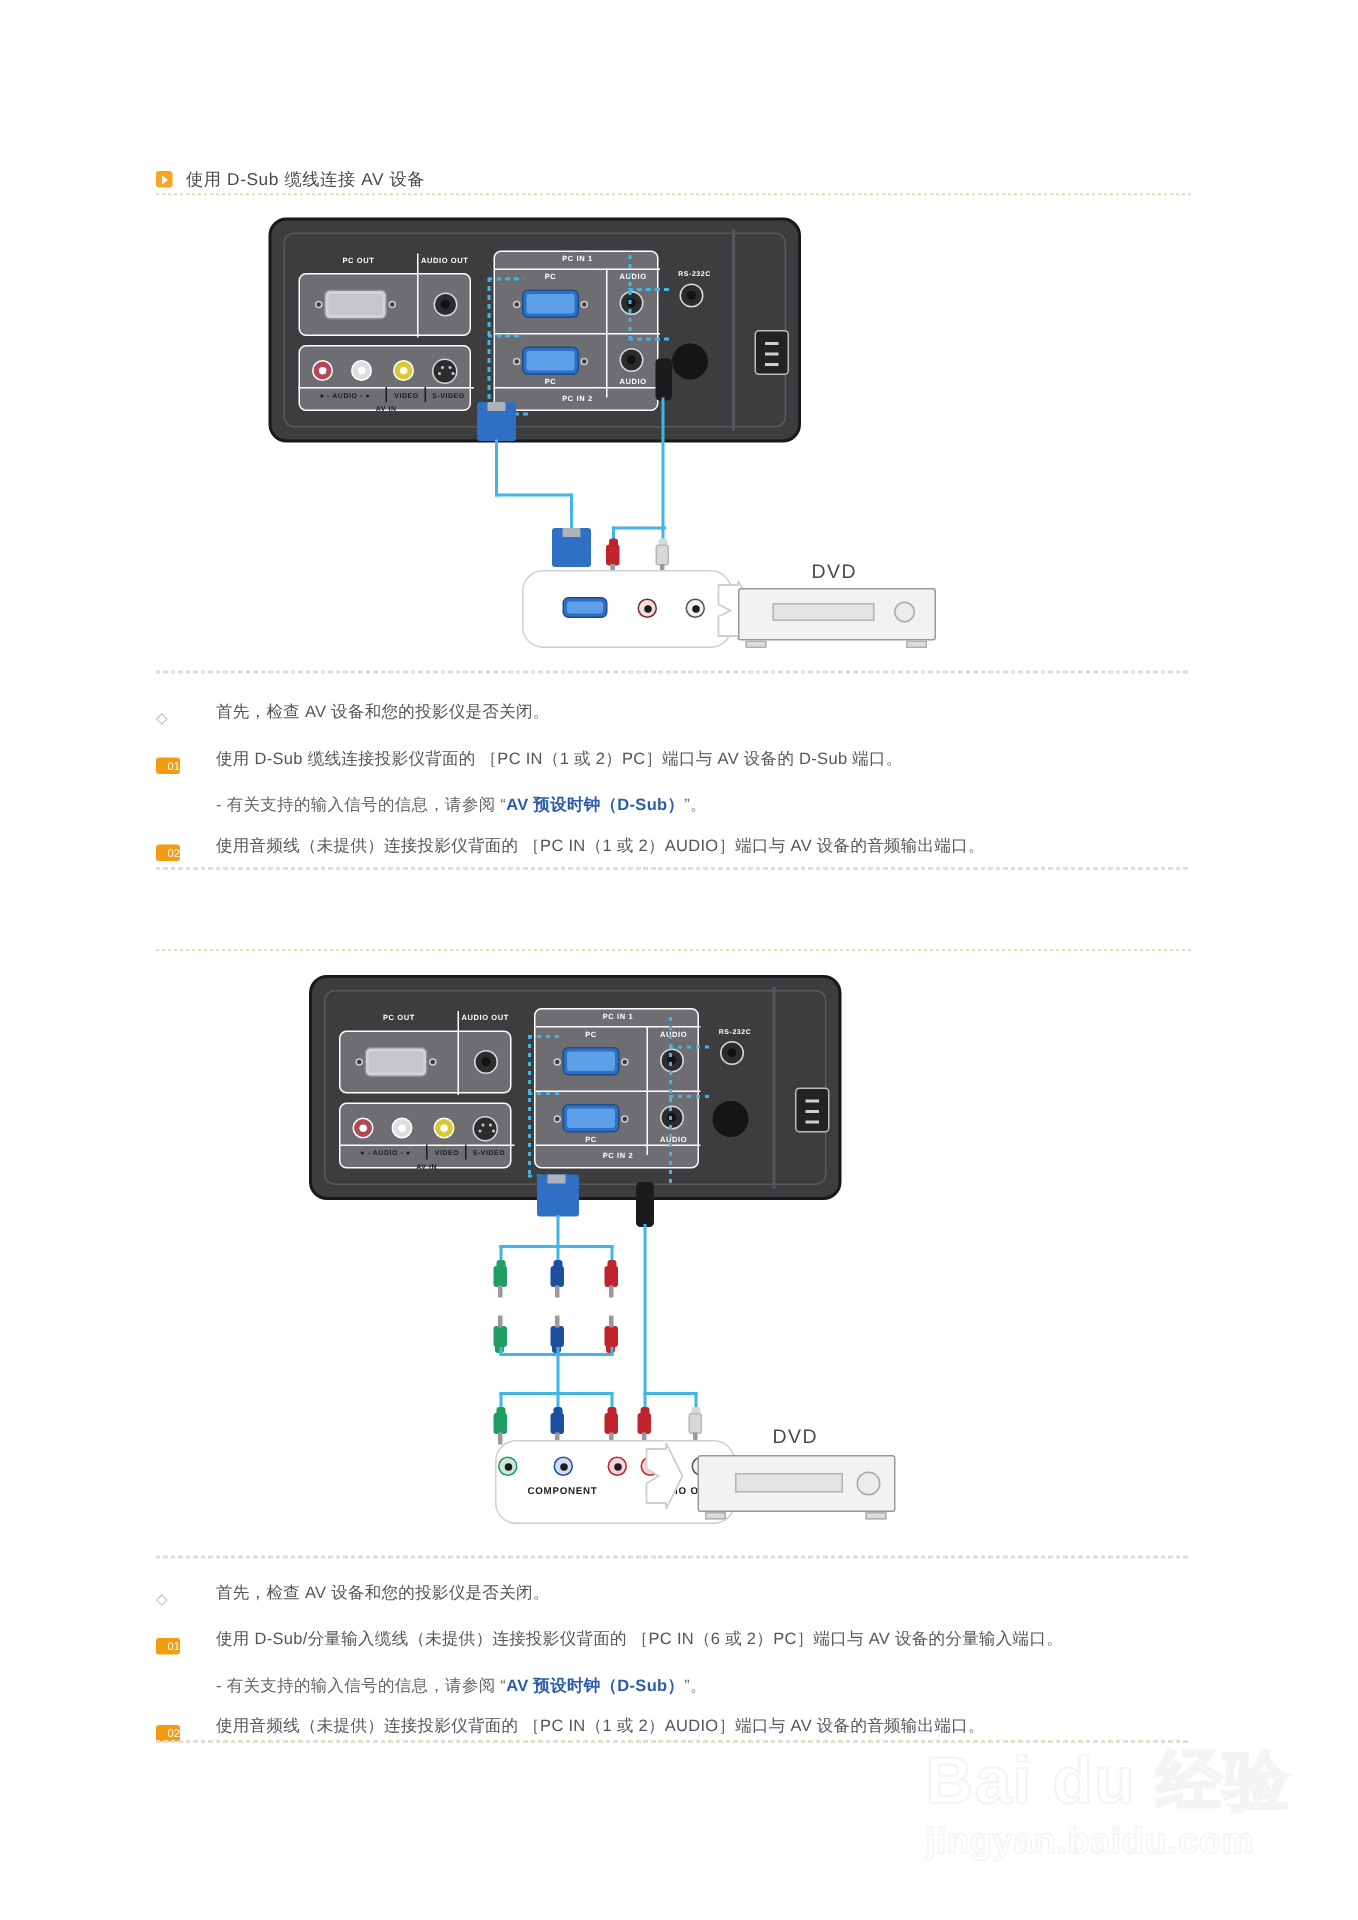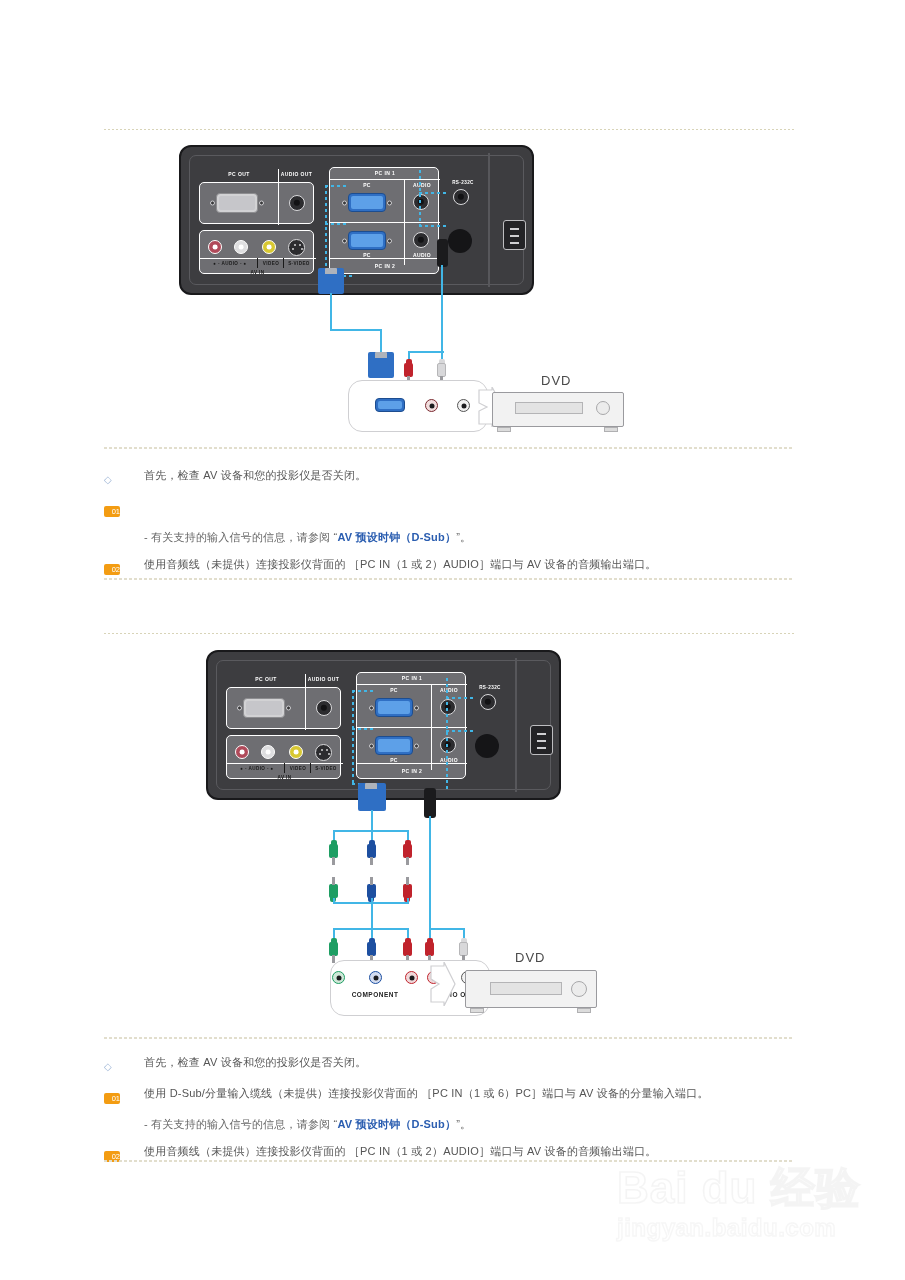--- a/index.html
+++ b/index.html
@@ -242,20 +242,24 @@
     font-size:24px; font-weight:bold; color:transparent;
     -webkit-text-stroke:1.4px #e2e2e2;
     font-family:"Liberation Sans", sans-serif; letter-spacing:.5px; line-height:28px;
   }
 </style>
 </head>
 <body>
 
 <div class="page">
 
+  <div class="sec-head" style="top:112px">
+    <span class="arrow-ico"></span>
+    <span class="sec-title">使用 D-Sub 缆线连接 AV 设备</span>
+  </div>
   <div class="sec-rule" style="top:129px"></div>
 
   <div class="diagram" style="left:0;top:135px;width:905px;height:305px">
 
     <div class="proj" style="left:179px;top:10px;width:355px;height:150px">
       <div class="proj-inner"></div>
       <div class="proj-divider" style="left:307px"></div>
 
       <div class="panel" style="left:18px;top:35px;width:115px;height:42px">
         <div class="panel-lbl" style="left:0;top:-12px;width:78px">PC OUT</div>
@@ -397,20 +401,21 @@
 
   <div class="dot-sep" style="top:447px"></div>
 
   <div class="steps" style="top:468px">
     <div class="step">
       <div class="mark"><span class="diamond">◇</span></div>
       <div class="txt">首先，检查 AV 设备和您的投影仪是否关闭。</div>
     </div>
     <div class="step">
       <div class="mark"><span class="badge">01</span></div>
+      <div class="txt">使用 D-Sub 缆线连接投影仪背面的 ［PC IN（1 或 2）PC］端口与 AV 设备的 D-Sub 端口。</div>
     </div>
     <div class="step sub">
       <div class="mark"></div>
       <div class="txt"><span>- 有关支持的输入信号的信息，请参阅 “</span><span class="lnk">AV 预设时钟（D-Sub）</span><span>”。</span></div>
     </div>
     <div class="step">
       <div class="mark"><span class="badge">02</span></div>
       <div class="txt">使用音频线（未提供）连接投影仪背面的 ［PC IN（1 或 2）AUDIO］端口与 AV 设备的音频输出端口。</div>
     </div>
   </div>
@@ -617,21 +622,21 @@
 
   <div class="dot-sep" style="top:1037px"></div>
 
   <div class="steps" style="top:1055px">
     <div class="step">
       <div class="mark"><span class="diamond">◇</span></div>
       <div class="txt">首先，检查 AV 设备和您的投影仪是否关闭。</div>
     </div>
     <div class="step">
       <div class="mark"><span class="badge">01</span></div>
-      <div class="txt">使用 D-Sub/分量输入缆线（未提供）连接投影仪背面的 ［PC IN（1 或 6）PC］端口与 AV 设备的分量输入端口。</div>
+      <div class="txt">使用 D-Sub/分量输入缆线（未提供）连接投影仪背面的 ［PC IN（6 或 2）PC］端口与 AV 设备的分量输入端口。</div>
     </div>
     <div class="step sub">
       <div class="mark"></div>
       <div class="txt"><span>- 有关支持的输入信号的信息，请参阅 “</span><span class="lnk">AV 预设时钟（D-Sub）</span><span>”。</span></div>
     </div>
     <div class="step">
       <div class="mark"><span class="badge">02</span></div>
       <div class="txt">使用音频线（未提供）连接投影仪背面的 ［PC IN（1 或 2）AUDIO］端口与 AV 设备的音频输出端口。</div>
     </div>
   </div>

